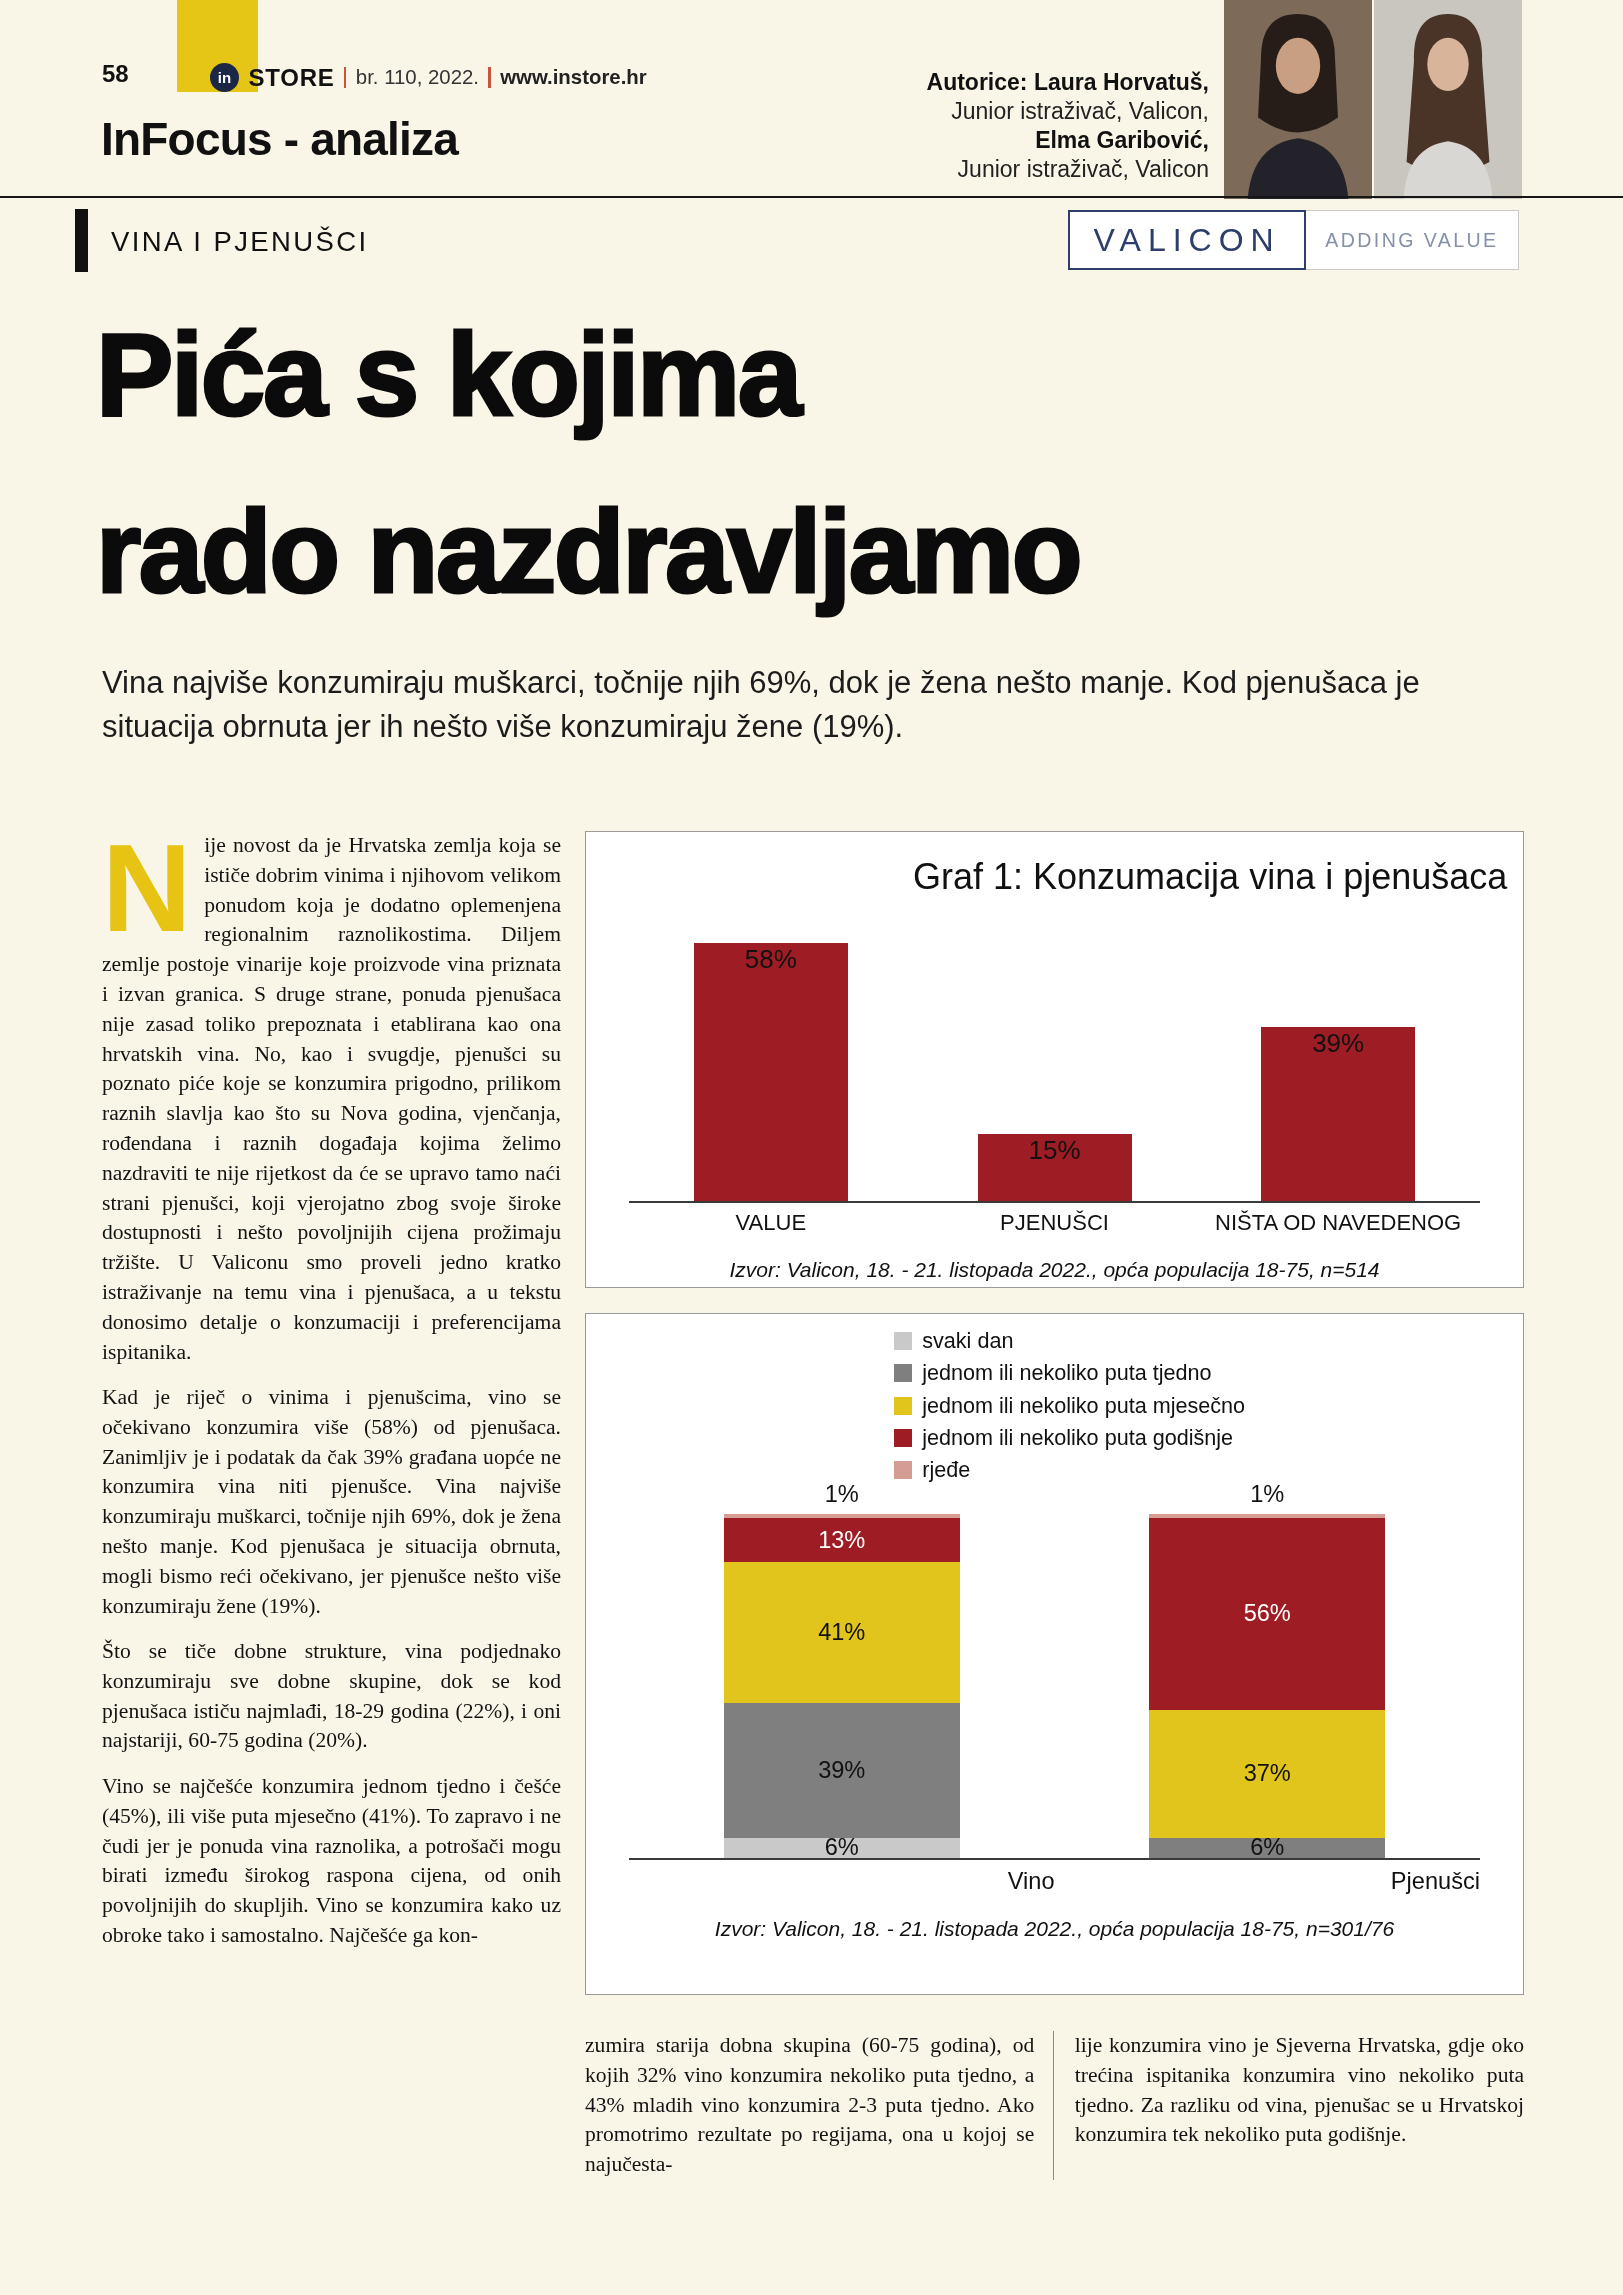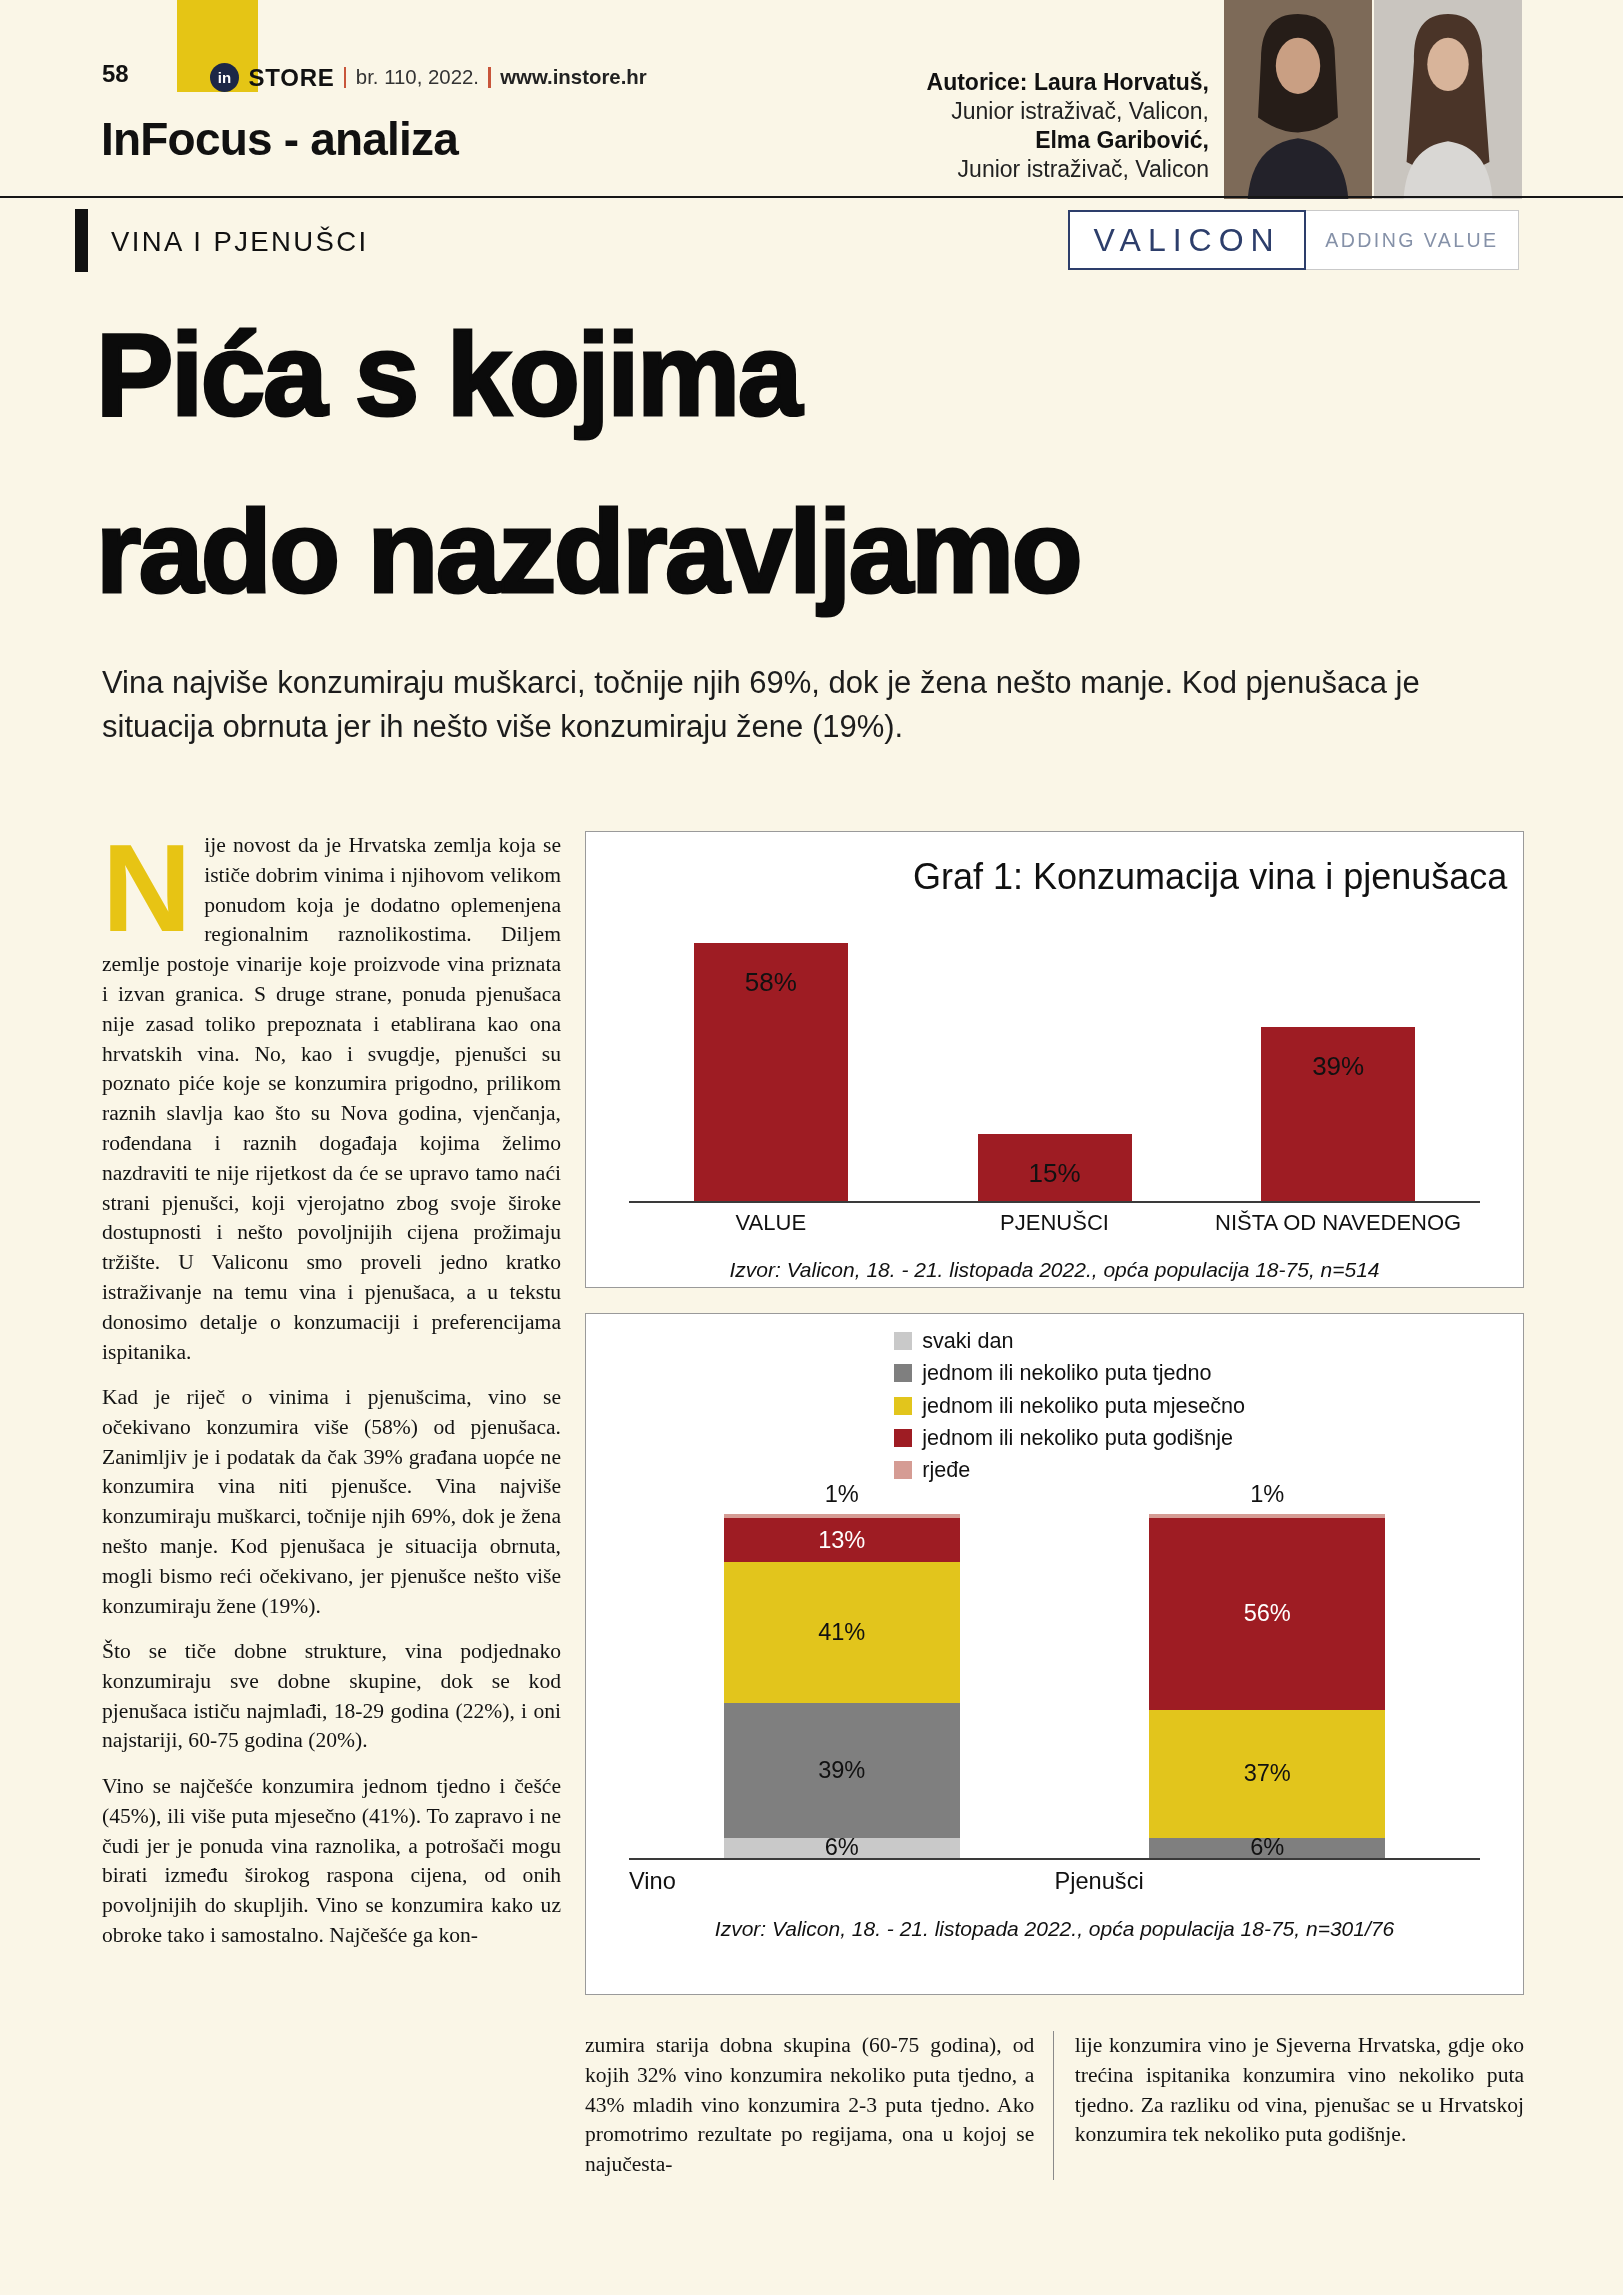--- a/index.html
+++ b/index.html
@@ -43,34 +43,34 @@
   
   .panel{background:#fff;border:1.6px solid #9a9a9a;box-sizing:border-box;}
   .panel-1{height:457px;}
   .panel-2{height:682px;margin-top:25px;}
   .panel h3{margin:23.6px 15.7px 0;text-align:right;font-size:36px;font-weight:400;color:#111;}
   .plot{display:flex;align-items:flex-end;border-bottom:2.4px solid #3a3a3a;}
   .plot-1{height:289px;margin:14px 43px 0;}
   .plot-2{height:344px;margin:31px 43px 0;}
   .c1col{flex:1;display:flex;justify-content:center;align-items:flex-end;height:100%;}
   .c1bar{width:154px;}
-  .c1lab{padding-top:24px;text-align:center;font-size:26px;color:#111;}
+  .c1lab{padding-top:1px;text-align:center;font-size:26px;color:#111;}
   .cats{display:flex;margin:7.9px 43px 0;}
   .c1cat{flex:1;text-align:center;font-size:22px;color:#111;}
   .source{margin-top:22px;text-align:center;font-style:italic;font-size:21px;color:#111;}
   .legend{display:flex;flex-direction:column;gap:6.3px;margin:14px 23.6px 0 308px;}
   .legrow{display:flex;align-items:center;gap:10.2px;}
   .legsw{width:18px;height:18px;flex:none;}
   .legtx{font-size:21.6px;color:#111;}
   .c2col{flex:1;display:flex;justify-content:center;align-items:flex-end;height:100%;}
   .c2stack{width:236px;height:100%;display:flex;flex-direction:column-reverse;position:relative;}
   .c2seg{display:flex;align-items:center;justify-content:center;}
   .c2lab{font-size:23.6px;}
   .c2topLab{position:absolute;top:-33px;left:0;right:0;text-align:center;font-size:23.6px;color:#111;}
-  .c2cat{flex:1;text-align:left;font-size:23.6px;color:#111;}
+  .c2cat{flex:1;text-align:right;font-size:23.6px;color:#111;}
 
   
   .bcols{display:flex;margin-top:36px;font-family:"Liberation Serif",serif;font-size:21.6px;line-height:1.38;text-align:justify;color:#131313;}
   .bcol{flex:1;}
   .bcol-left{padding-right:19px;}
   .bcol-right{border-left:1.6px solid #8a8a8a;padding-left:20.4px;}
 </style>
 </head>
 <body>
 

